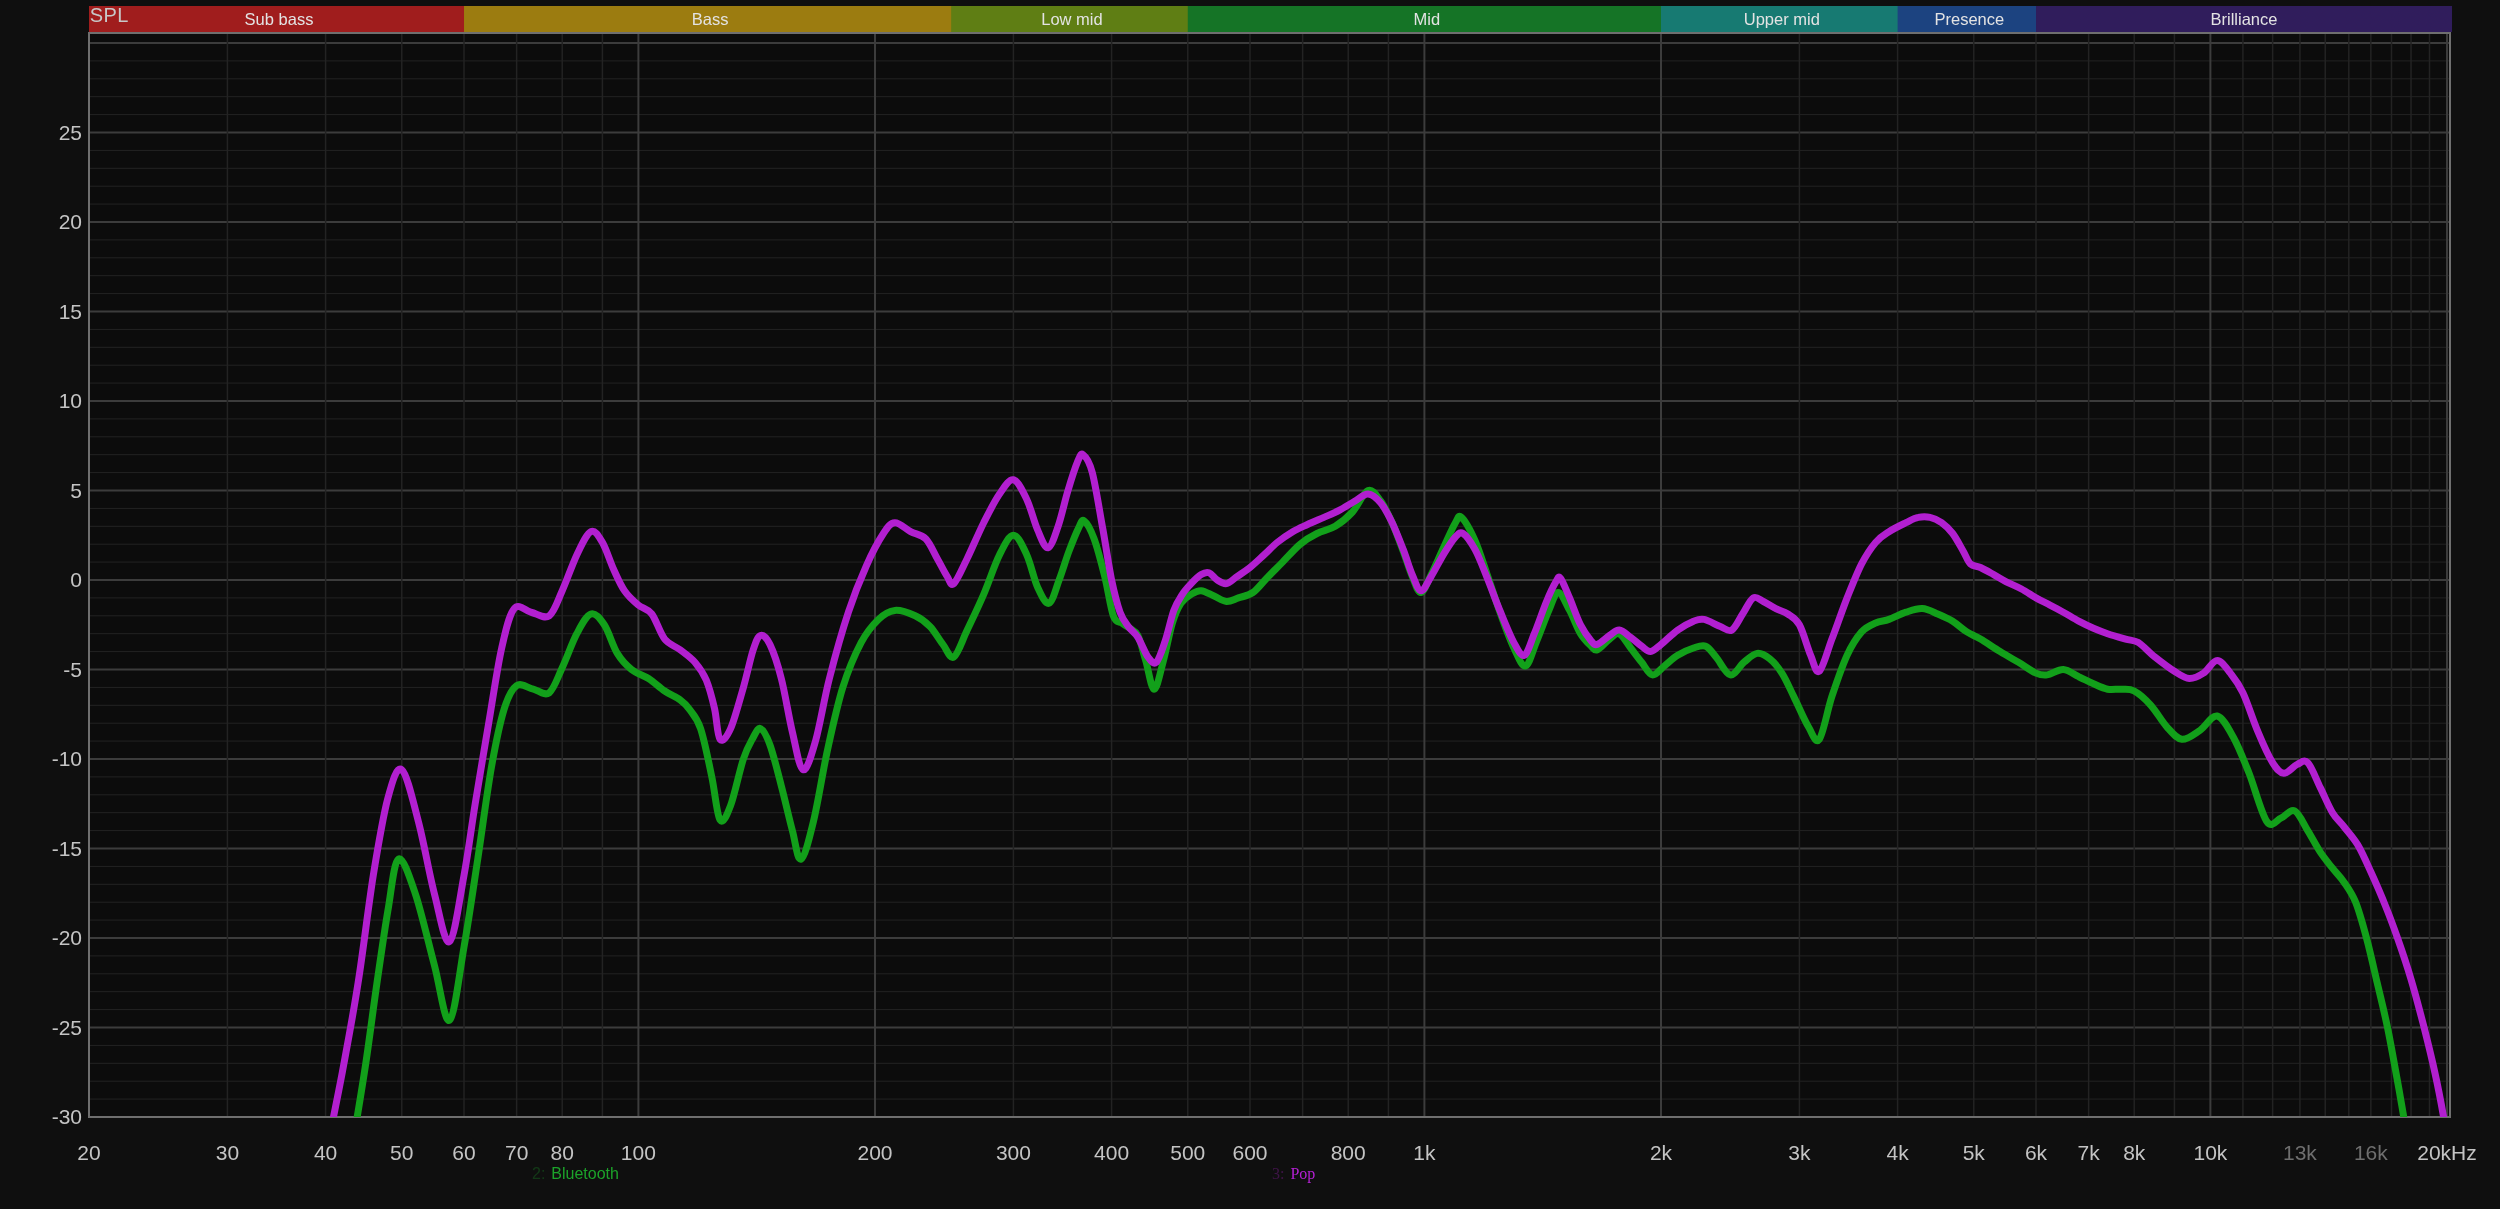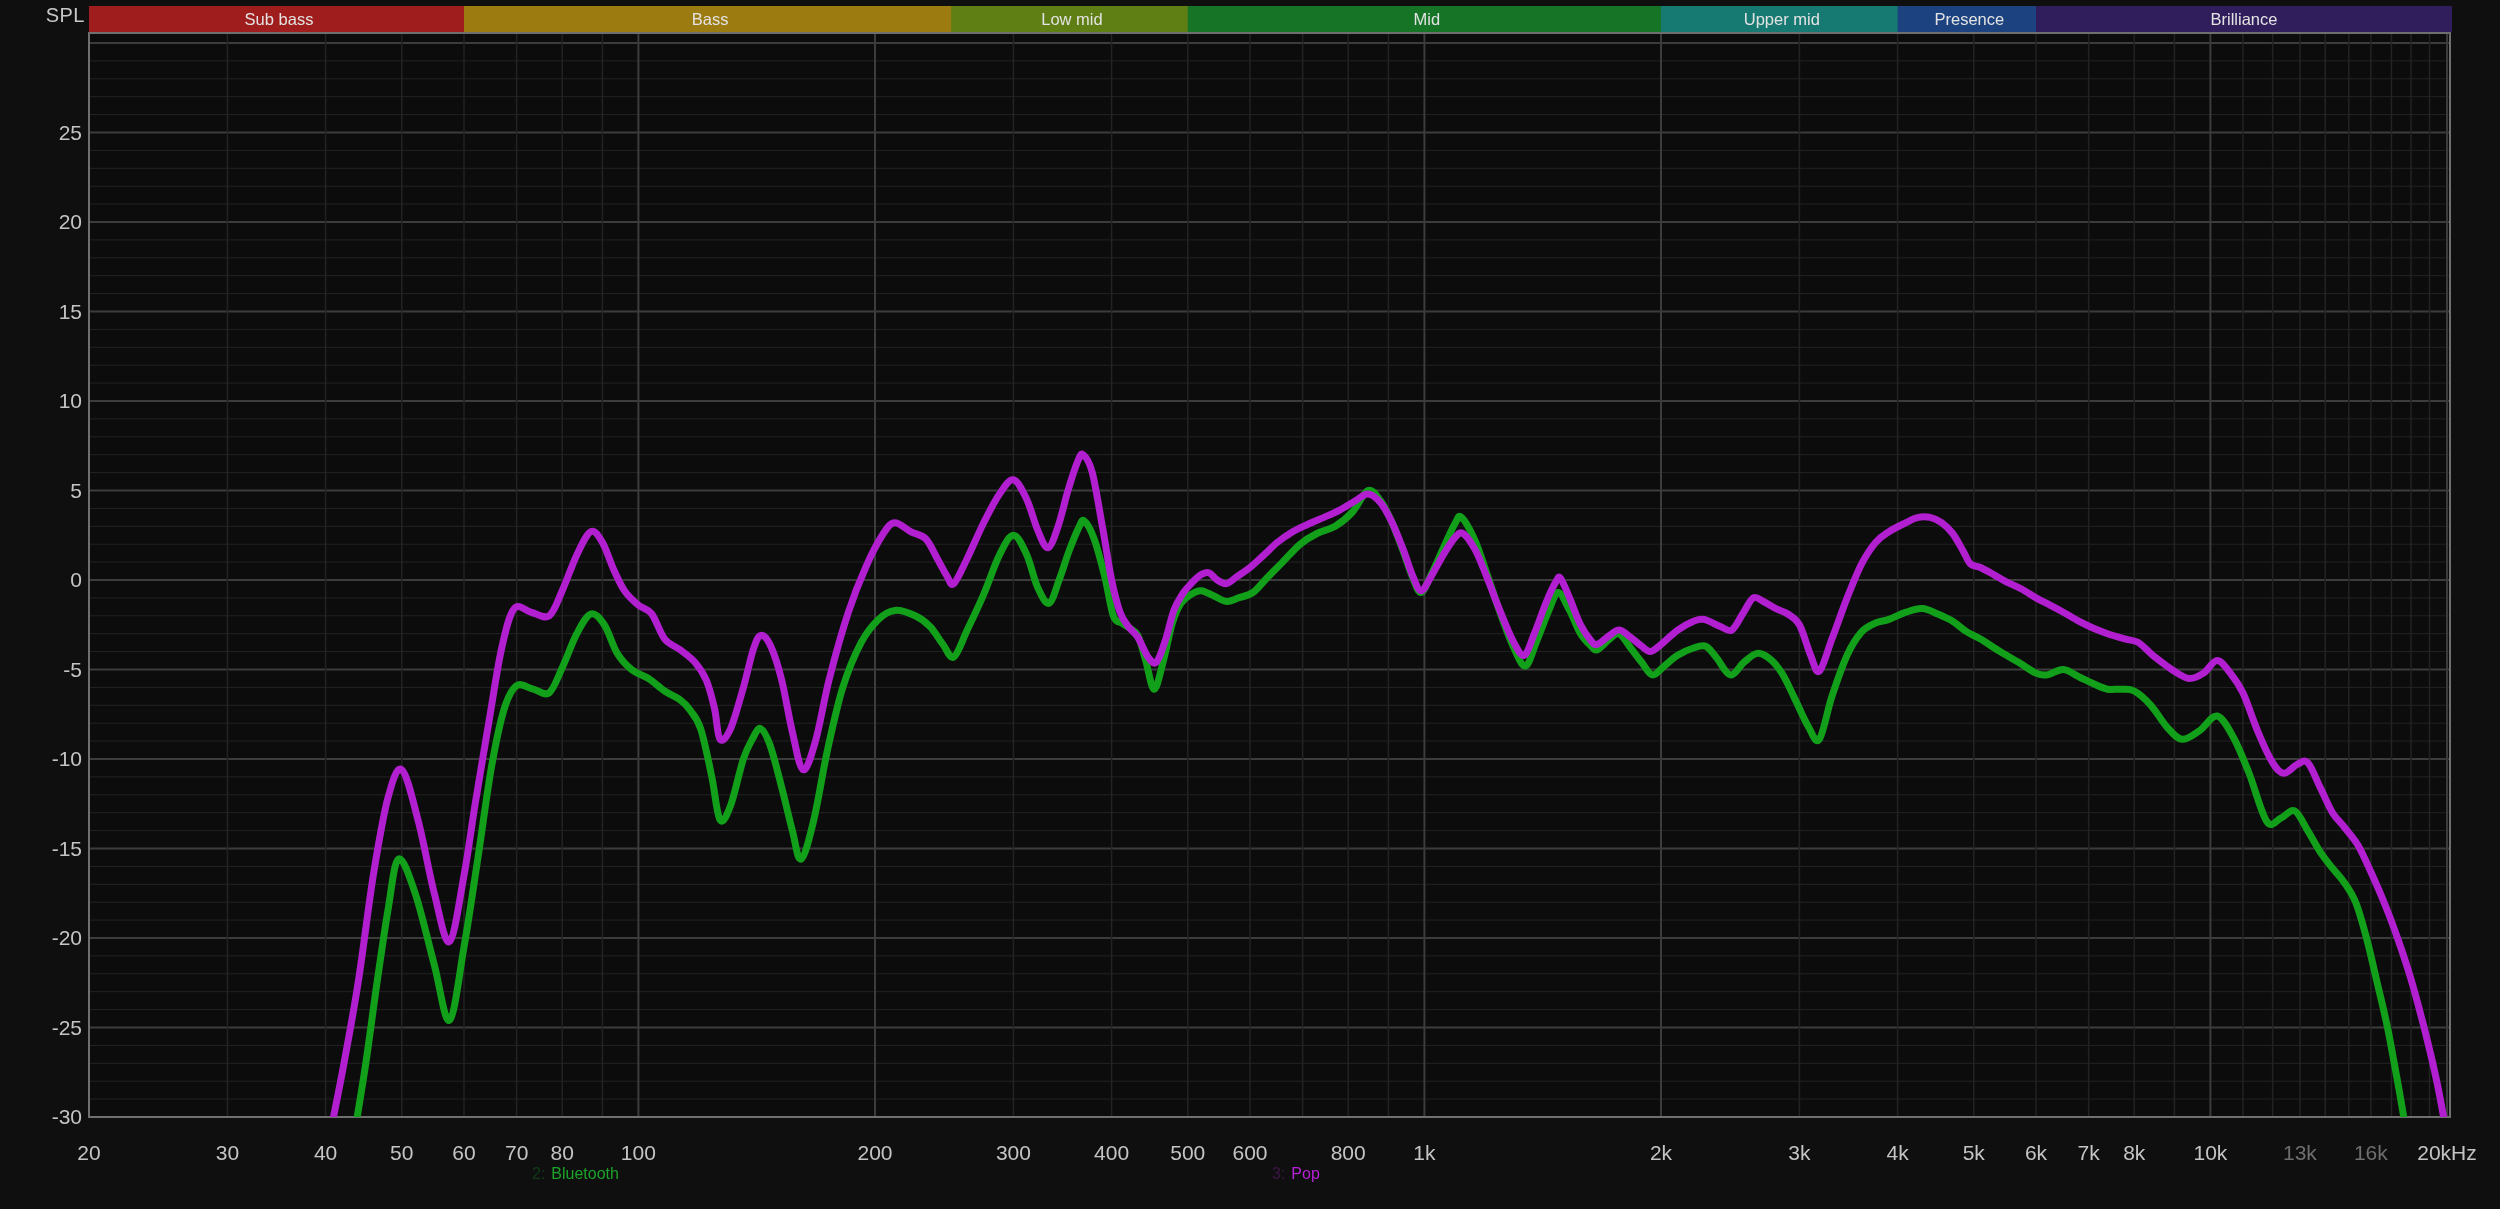--- a/index.html
+++ b/index.html
@@ -3,26 +3,26 @@
 <meta charset="utf-8">
 <style>
   html,body{margin:0;padding:0;}
   body{
     width:2500px;height:1209px;overflow:hidden;position:relative;
     background:#0f0f0f;
     font-family:"Liberation Sans", sans-serif;
   }
   #stage{position:absolute;inset:0;}
   #chart-svg{position:absolute;left:0;top:0;}
-  .hud-text{position:absolute;color:#c8c8c8;}
+  .hud-text{position:absolute;color:#c8c8c8;padding-left:44px;}
   #spl-title{left:0;top:4px;width:85px;text-align:right;font-size:20px;letter-spacing:.5px;}
   .legend-item{position:absolute;top:1165px;font-size:16px;white-space:nowrap;}
   .legend-item .prefix{opacity:.28;margin-right:6px;}
   #legend-bluetooth{left:532px;}
-  #legend-pop{left:1272px;}
+  #legend-pop{left:1272px;font-family:Liberation Serif, serif;}
 </style>
 </head>
 <body style="background: rgb(15, 15, 15);">
 
 <div id="stage">
   <svg id="chart-svg" width="2500" height="1209" viewBox="0 0 2500 1209">
       <defs>
         <clipPath id="plotclip">
           <rect x="89" y="33" width="2361" height="1084"></rect>
         </clipPath>

